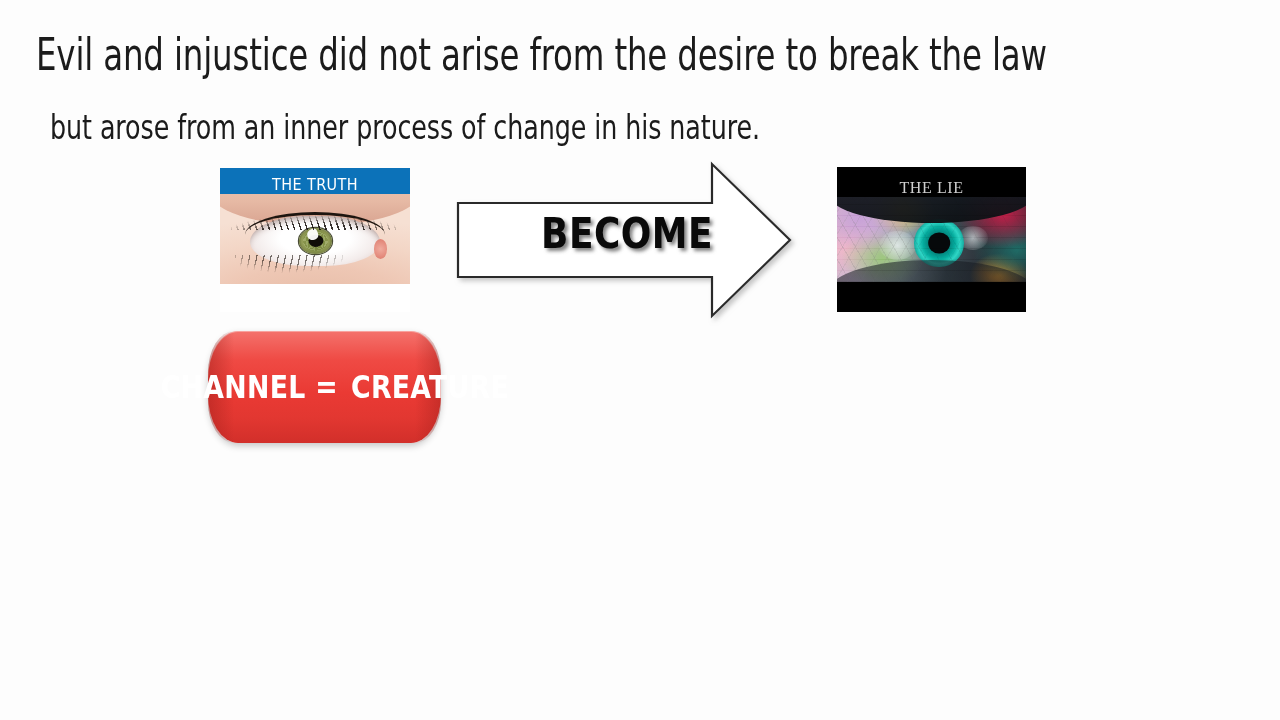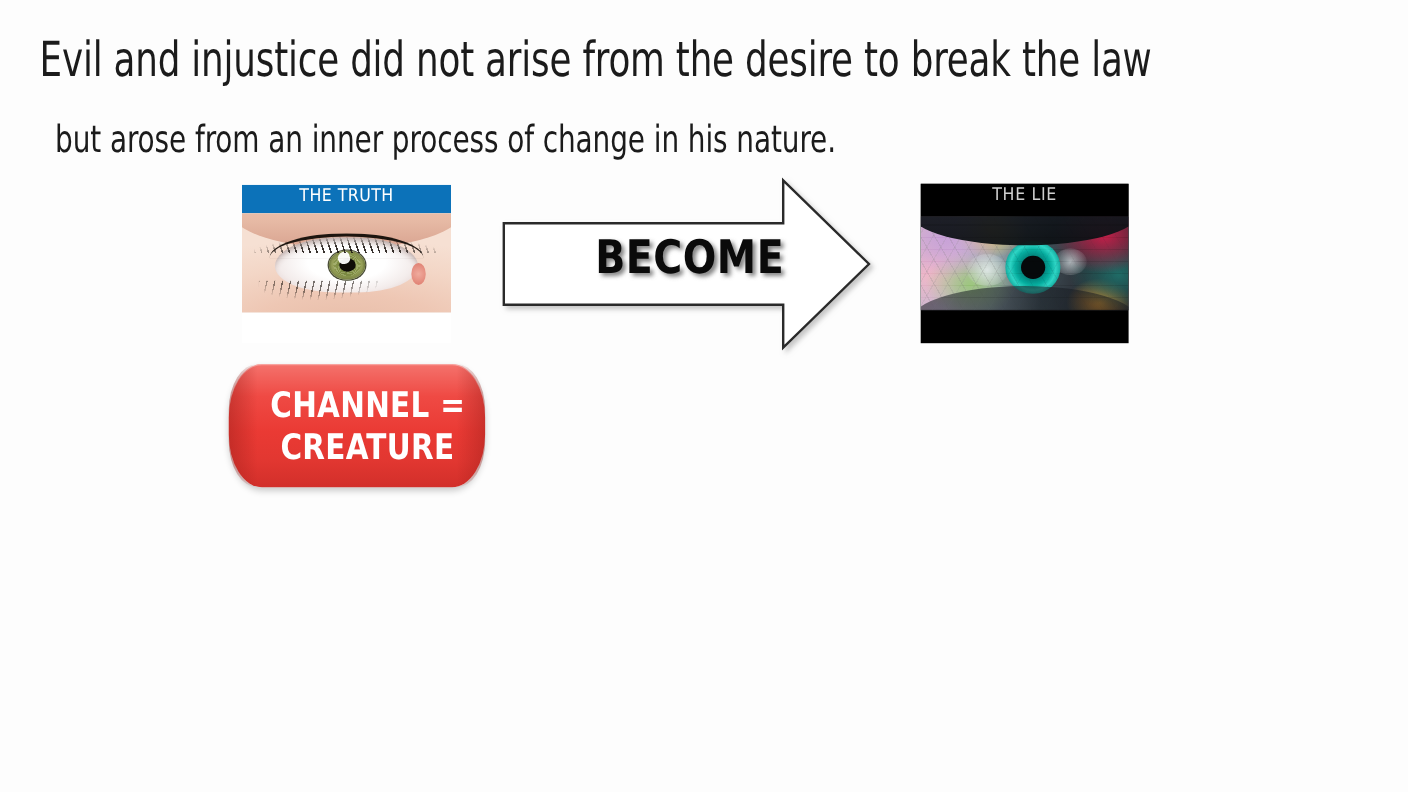--- a/index.html
+++ b/index.html
@@ -51,21 +51,21 @@
   
   .card {
     position: absolute;
     overflow: hidden;
   }
   .card .band {
     position: absolute;
     left: 0;
     width: 100%;
     display: flex;
-    align-items: flex-start;
+    align-items: flex-end;
     justify-content: center;
     font-family: "DejaVu Sans Condensed", "Liberation Sans Narrow", "Liberation Sans", sans-serif;
     font-stretch: condensed;
     white-space: nowrap;
     transform-origin: center center;
   }
 
   
   #truth-card {
     left: 220px;
@@ -188,20 +188,21 @@
     top: 167px;
     width: 189px;
     height: 145px;
     background: #000000;
   }
   #lie-card .band {
     background: #000000;
     color: #cfcfcf;
     font-size: 16px;
     letter-spacing: 0.6px;
+    font-family: Liberation Serif, serif;
   }
   #lie-card .band.top { top: 0; height: 30px; }
   #lie-card .band.bottom { bottom: 0; height: 30px; }
   #lie-photo {
     position: absolute;
     left: 0; top: 30px;
     width: 189px; height: 85px;
     overflow: hidden;
     background: #30303a;
   }
@@ -317,21 +318,21 @@
     position: absolute;
     left: 208px;
     top: 331px;
     width: 213px;
     height: 112px;
     border-radius: 30px / 48px;
     background:
       linear-gradient(180deg, #f4726c 0%, #ef4a44 26%, #ea3a34 55%, #e23731 78%, #d22f2a 100%);
     box-shadow: 0 3px 7px rgba(0,0,0,.22), inset 0 1px 0 rgba(255,255,255,.35);
     display: flex;
-    flex-direction: column;
+    flex-direction: row;
     align-items: center;
     justify-content: center;
     padding-left: 20px;
   }
   #channel-banner::before {
     content: "";
     position: absolute;
     left: 0; top: 0;
     width: 26px; height: 100%;
     border-radius: 30px 0 0 30px / 48px 0 0 48px;

